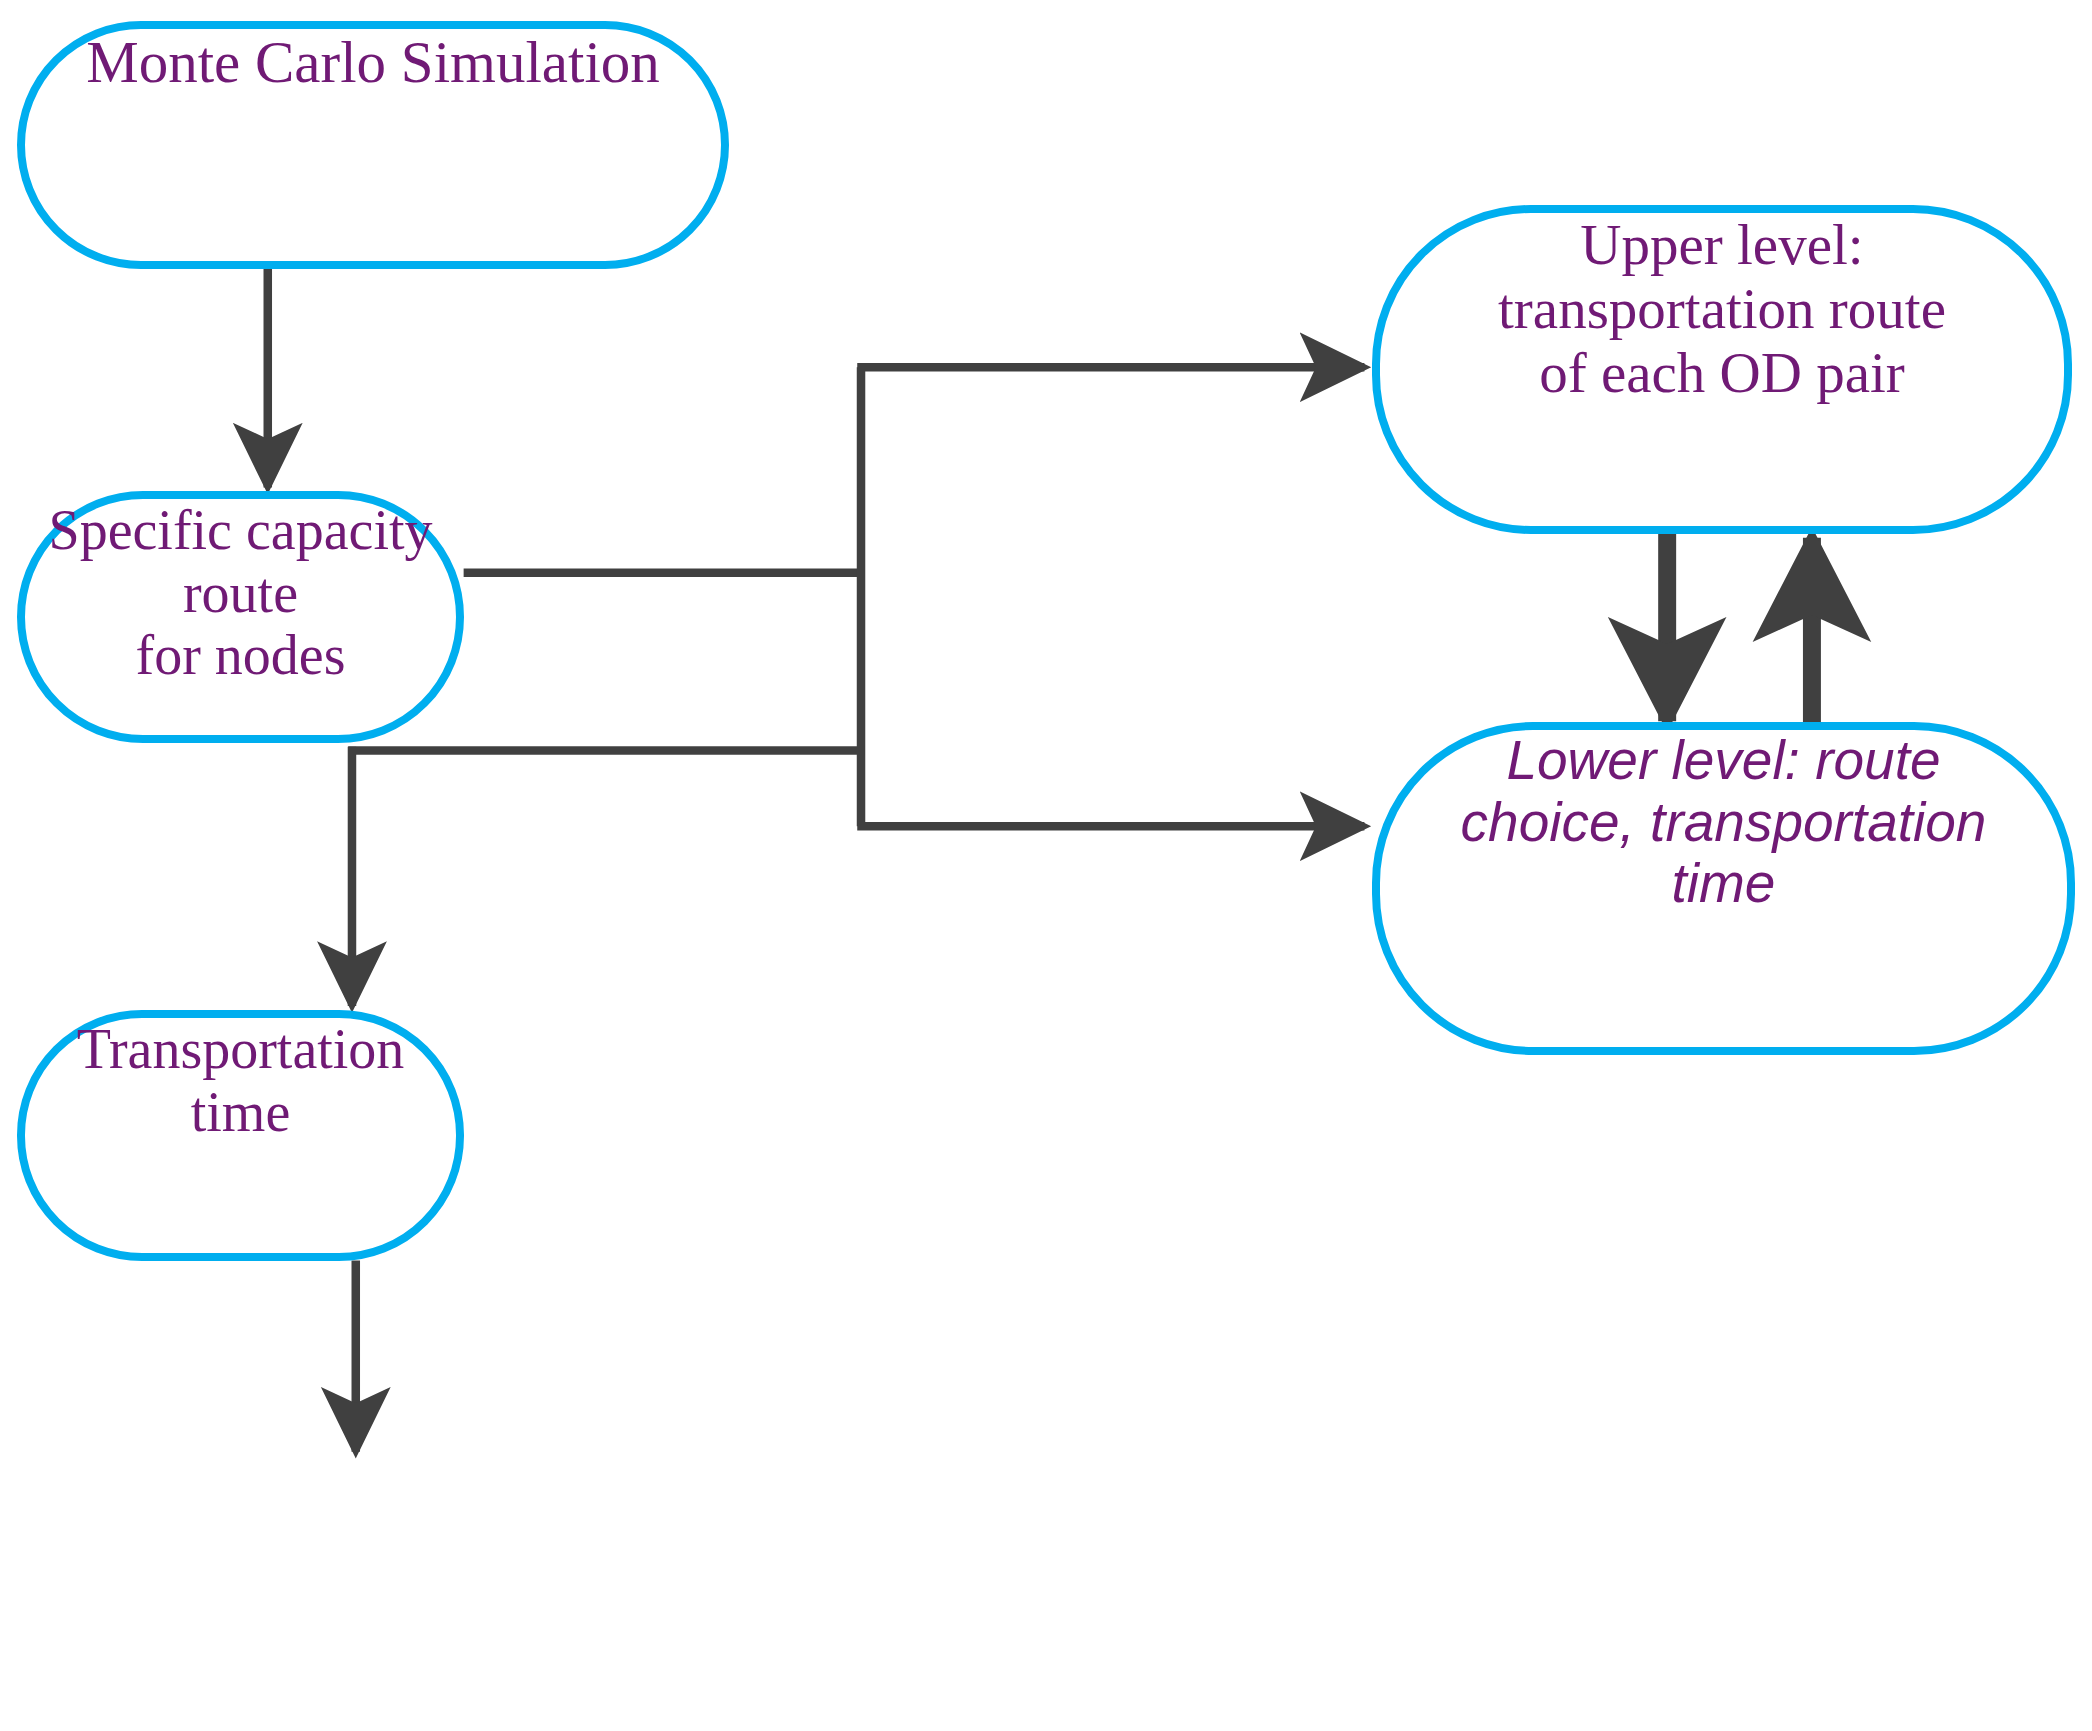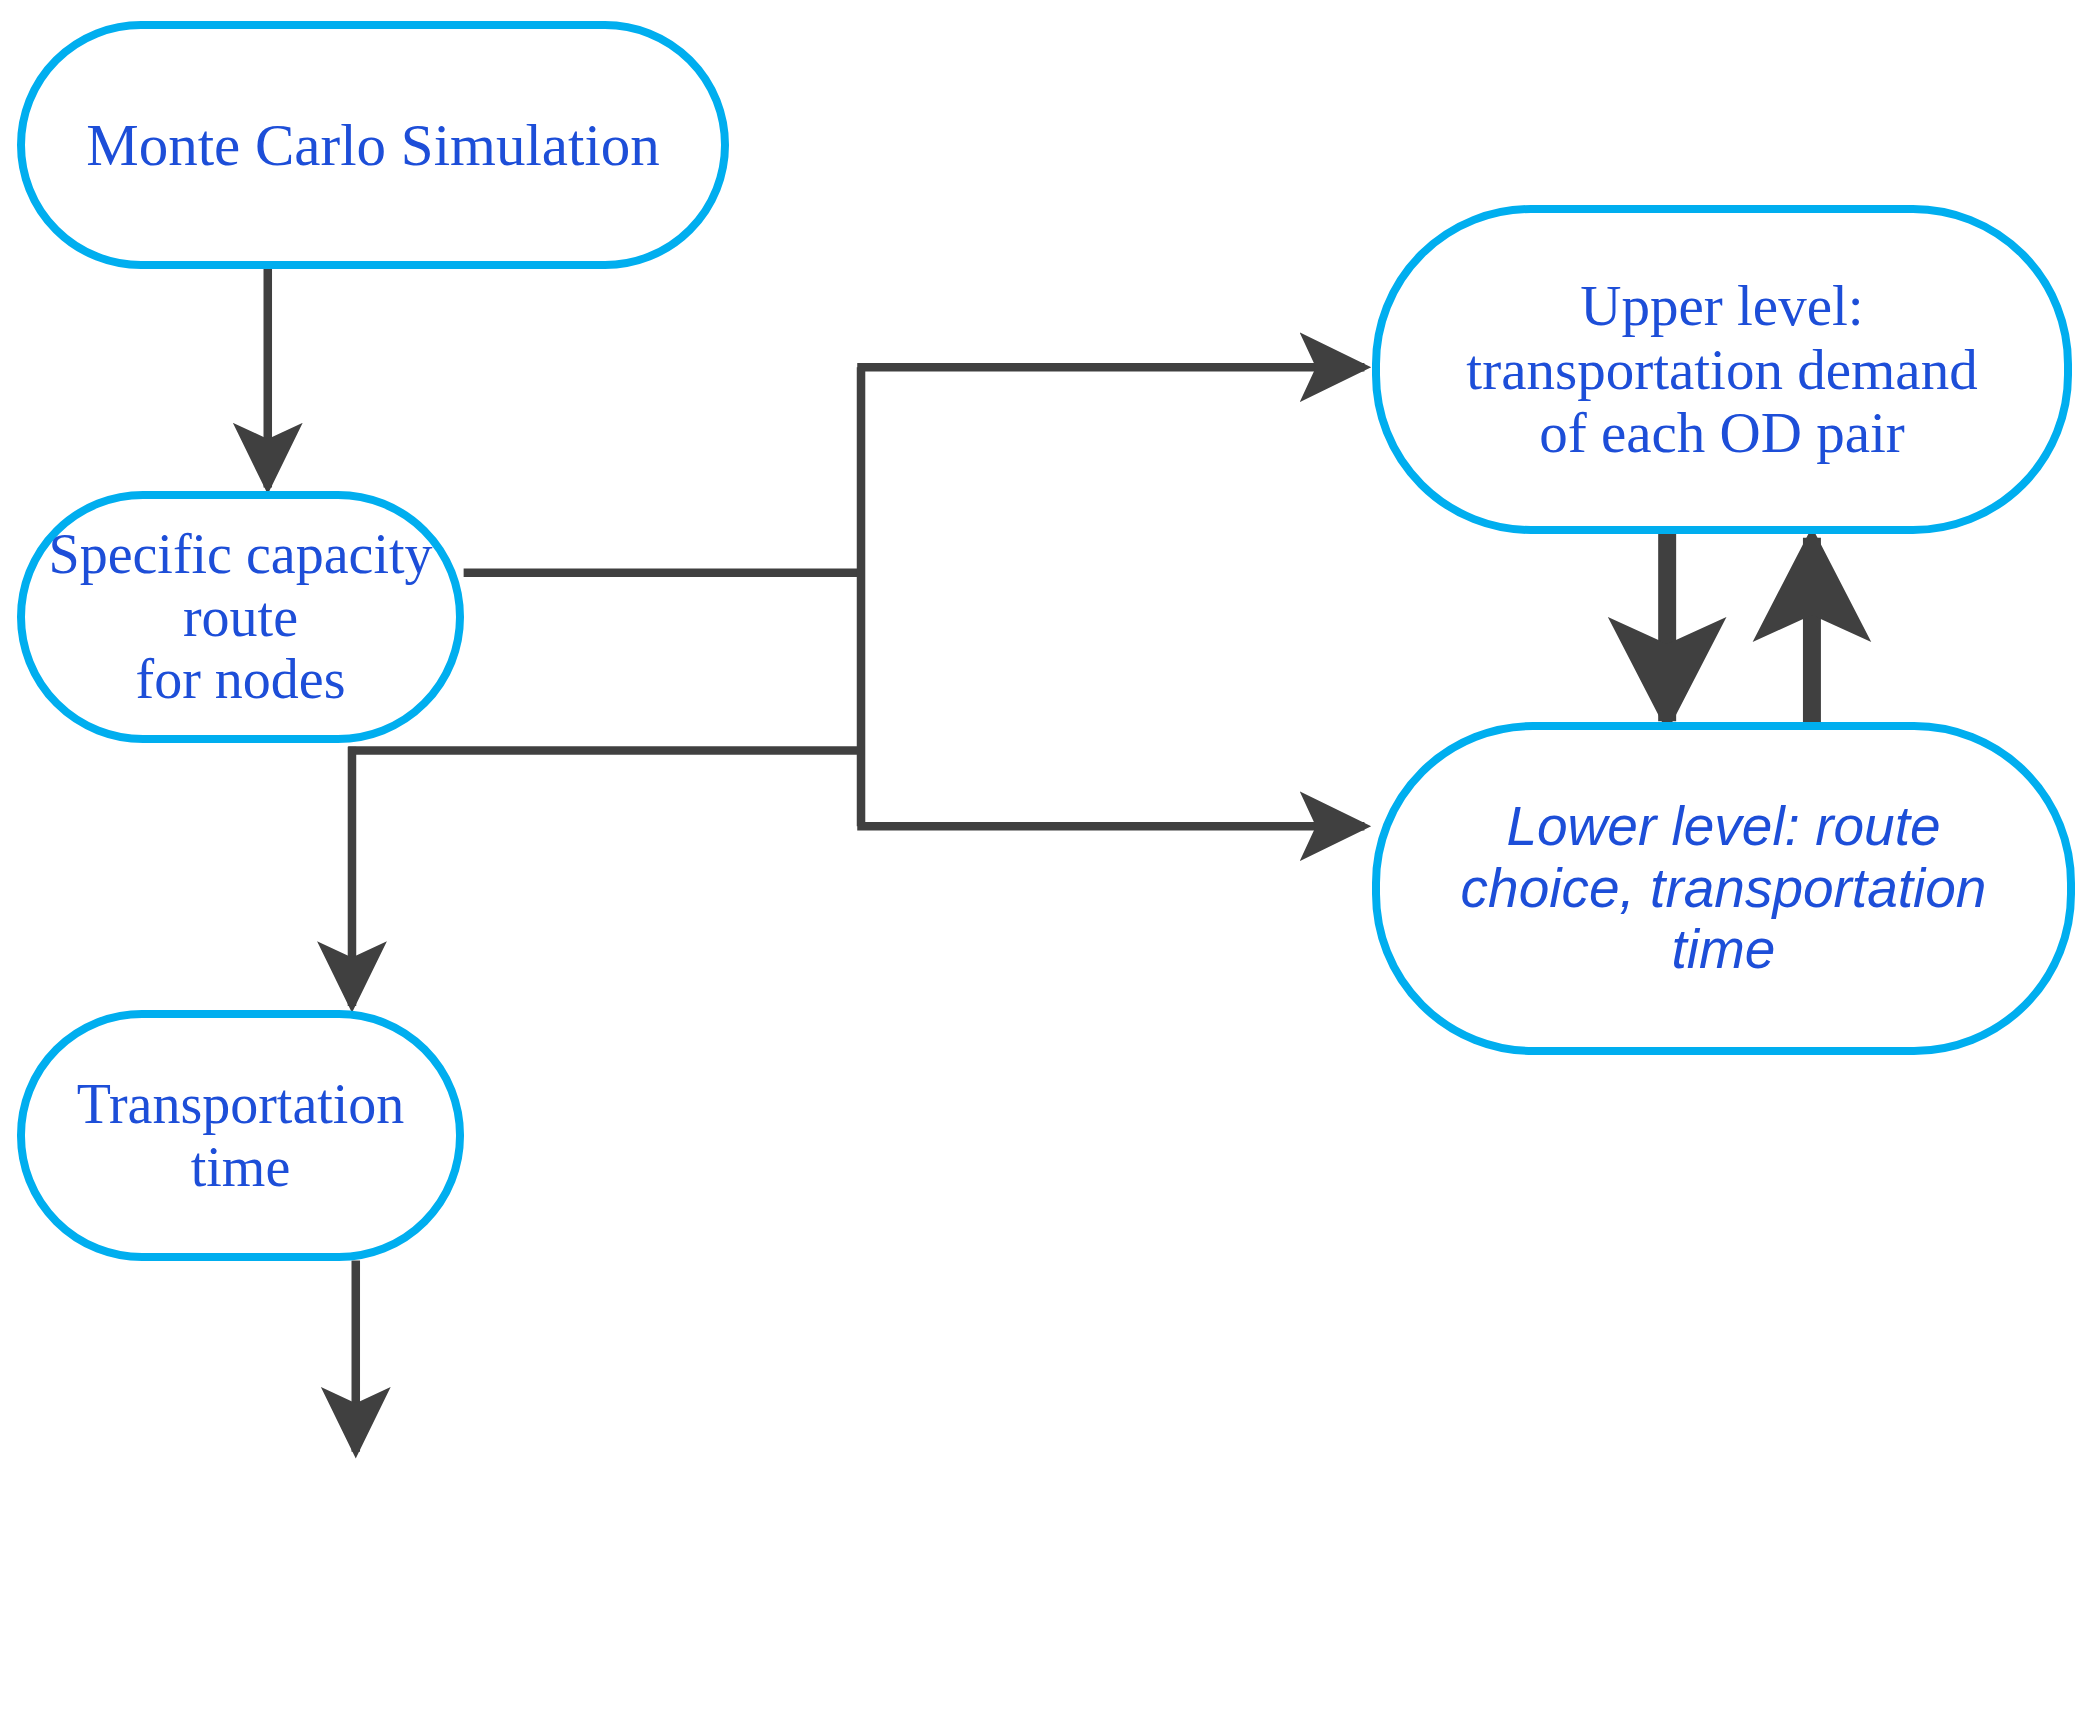--- a/index.html
+++ b/index.html
@@ -22,24 +22,24 @@
     width: 2092px;
     height: 1732px;
     pointer-events: none;
   }
   .node {
     position: absolute;
     box-sizing: border-box;
     border: 8.5px solid #00AEEF;
     background: #ffffff;
     display: flex;
-    align-items: center;
+    align-items: flex-start;
     justify-content: center;
     text-align: center;
-    color: #1d4ed8;
+    color: #701a75;
     line-height: 1.12;
     padding: 0 13.2px;
     z-index: 2;
   }
   .node.serif {
     font-family: "Liberation Serif", "DejaVu Serif", serif;
   }
   .node.sans {
     font-family: "Liberation Sans", "DejaVu Sans", sans-serif;
     font-style: italic;
@@ -116,21 +116,21 @@
 for nodes</span>
   </div>
 
   <div class="node serif" id="node-trans-time">
     <span class="txt">Transportation time</span>
   </div>
 
 
   <div class="node serif" id="node-upper-level">
     <span class="txt">Upper level:
-transportation demand
+transportation route
 of each OD pair</span>
   </div>
 
   <div class="node sans" id="node-lower-level">
     <span class="txt">Lower level: route
 choice, transportation
 time</span>
   </div>
 
 </div>

